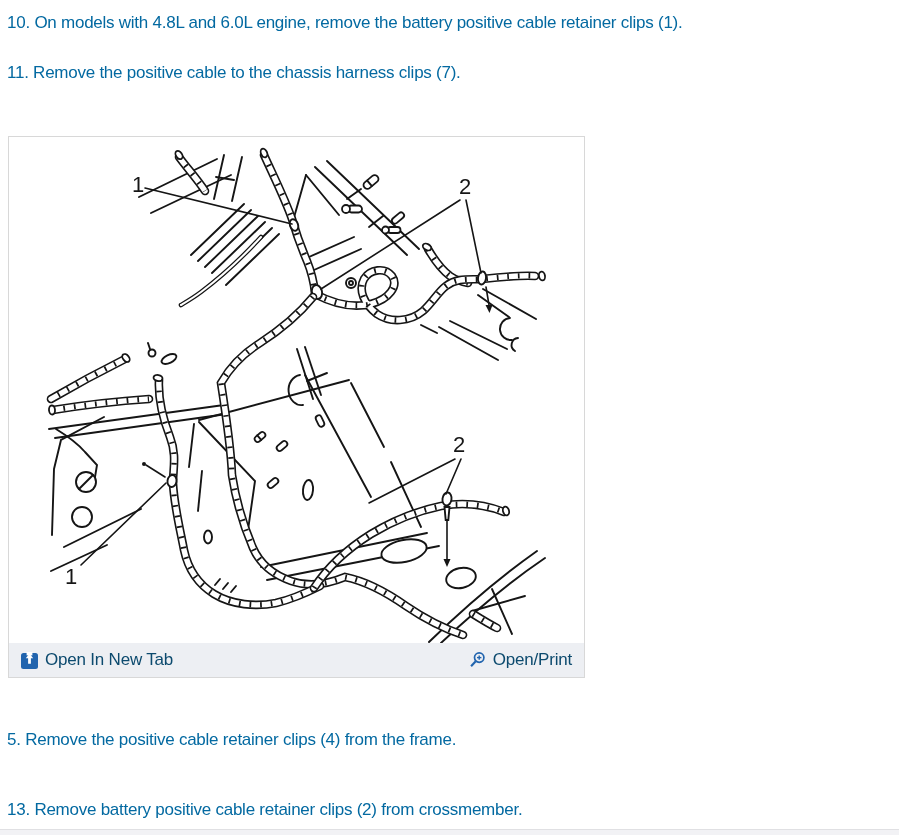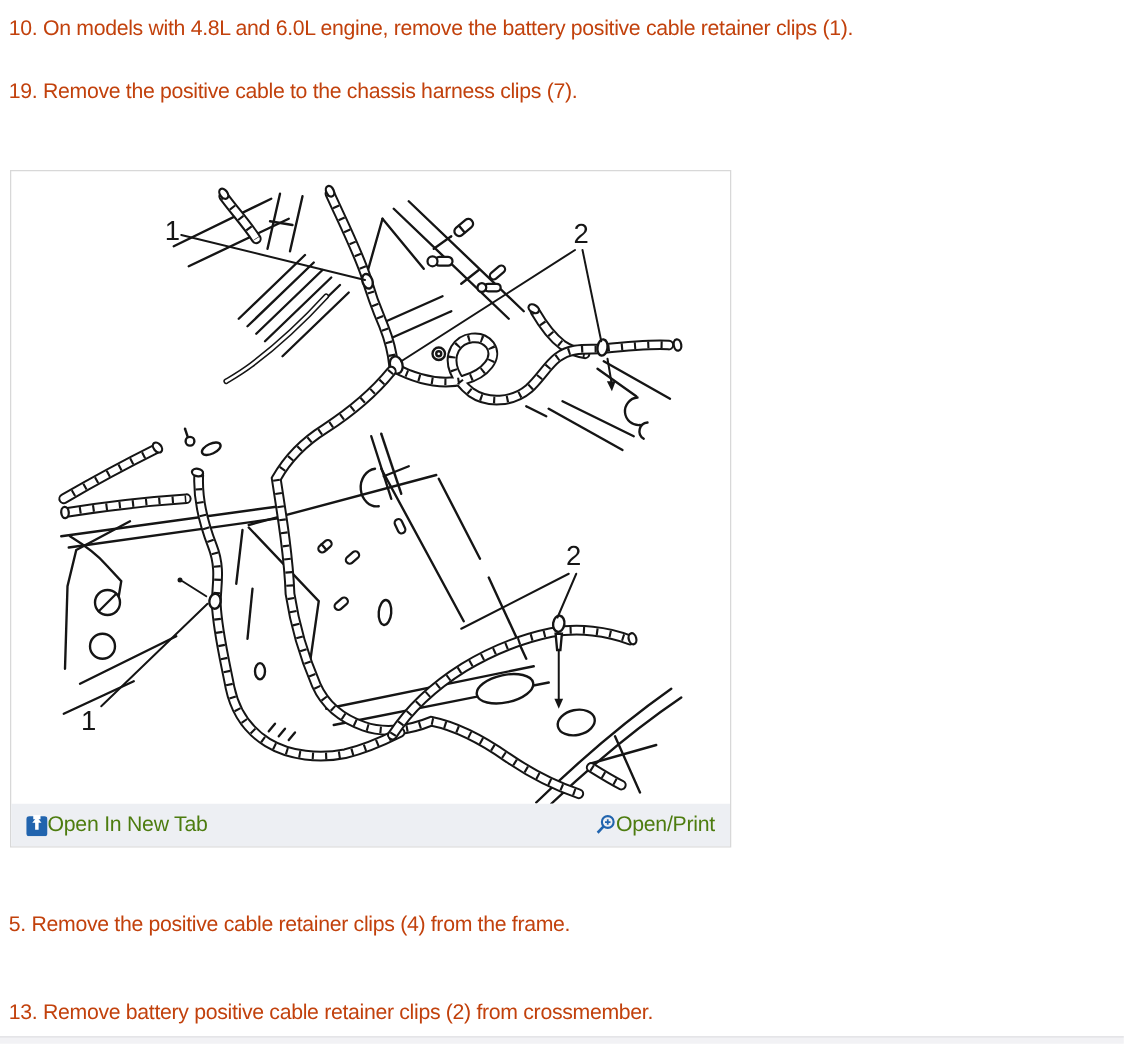--- a/index.html
+++ b/index.html
@@ -2,35 +2,35 @@
 <html><head>
 <meta charset="utf-8">
 <style>
   html,body{margin:0;padding:0;background:#ffffff;}
   body{
     position:relative;width:899px;height:835px;overflow:hidden;
     font-family:"Liberation Sans","DejaVu Sans",sans-serif;
   }
   .step{
     position:absolute;left:7px;margin:0;white-space:nowrap;
-    font-size:17px;letter-spacing:-0.25px;color:#c2410c;
+    font-size:17px;letter-spacing:-0.25px;color:#0369a1;
   }
   #panel{
     position:absolute;left:8px;top:136px;width:577px;height:542px;
     box-sizing:border-box;border:1px solid #d8d8d8;background:#ffffff;
   }
   #art{position:absolute;left:0;top:0;}
   #panel-footer{
     position:absolute;left:0;right:0;bottom:0;height:34px;
     background:#edeff3;display:flex;align-items:center;
     justify-content:space-between;padding:0 12px;box-sizing:border-box;
   }
   .flink{
-    display:flex;align-items:center;text-decoration:none;
-    color:#4d7c0f;font-size:17px;letter-spacing:-0.2px;cursor:pointer;
+    display:flex;align-items:center;gap:7px;text-decoration:none;
+    color:#0c4a6e;font-size:17px;letter-spacing:-0.2px;cursor:pointer;
   }
   .flink svg{display:block;}
   #bottom-strip{
     position:absolute;left:0;top:829px;width:899px;height:6px;
     background:#f2f2f5;border-top:1px solid #e0e0e3;box-sizing:border-box;
   }
   
   .ln{fill:none;stroke:#151515;stroke-width:1.9;stroke-linecap:round;}
   .ldr{fill:none;stroke:#151515;stroke-width:1.6;stroke-linecap:round;}
   .c1{fill:none;stroke:#151515;stroke-width:8.6;stroke-linecap:round;}
@@ -42,21 +42,21 @@
   .clip{fill:#ffffff;stroke:#151515;stroke-width:1.9;}
   .stud{fill:#ffffff;stroke:#151515;stroke-width:1.8;}
   .hole{fill:#ffffff;stroke:#151515;stroke-width:1.9;}
   .arrow{fill:#151515;stroke:none;}
   .callout{font-family:"Liberation Sans","DejaVu Sans",sans-serif;font-size:22px;fill:#161616;}
 </style>
 </head>
 <body>
 
 <p class="step" style="top:13px"><span>10.</span> <span>On models with 4.8L and 6.0L engine, remove the battery positive cable retainer clips (1).</span></p>
-<p class="step" style="top:63px"><span>19.</span> <span>Remove the positive cable to the chassis harness clips (7).</span></p>
+<p class="step" style="top:63px"><span>11.</span> <span>Remove the positive cable to the chassis harness clips (7).</span></p>
 
 <div id="panel">
 
   <svg id="art" width="575" height="506" viewBox="0 0 575 506">
     <defs>
       <path id="cabM" d="M255,18 C265,40 276,62 283,82 C287,96 292,110 298,124 C302,134 305,146 306,156"></path>
       <path id="cabMR" d="M306,157 C325,167 345,171 362,167 C380,162 390,149 383,139 C376,130 361,132 355,142 C349,153 355,167 368,177 C381,186 401,185 414,174 C423,166 429,155 437,149 C449,140 462,143 473,142 C492,140 511,138 526,139"></path>
       <path id="cabN" d="M419,112 C426,124 433,133 441,139 C447,143 453,145 459,146"></path>
       <path id="cabStub" d="M170,20 C178,31 189,43 196,54"></path>
       <path id="cabLong" d="M304,160 C291,176 271,193 251,206 C235,216 221,230 212,246 C217,278 222,310 223,338 C227,364 235,390 244,411 C251,427 265,438 282,444 C299,450 319,447 336,440 C356,444 377,455 397,469 C416,482 436,492 454,498"></path>

